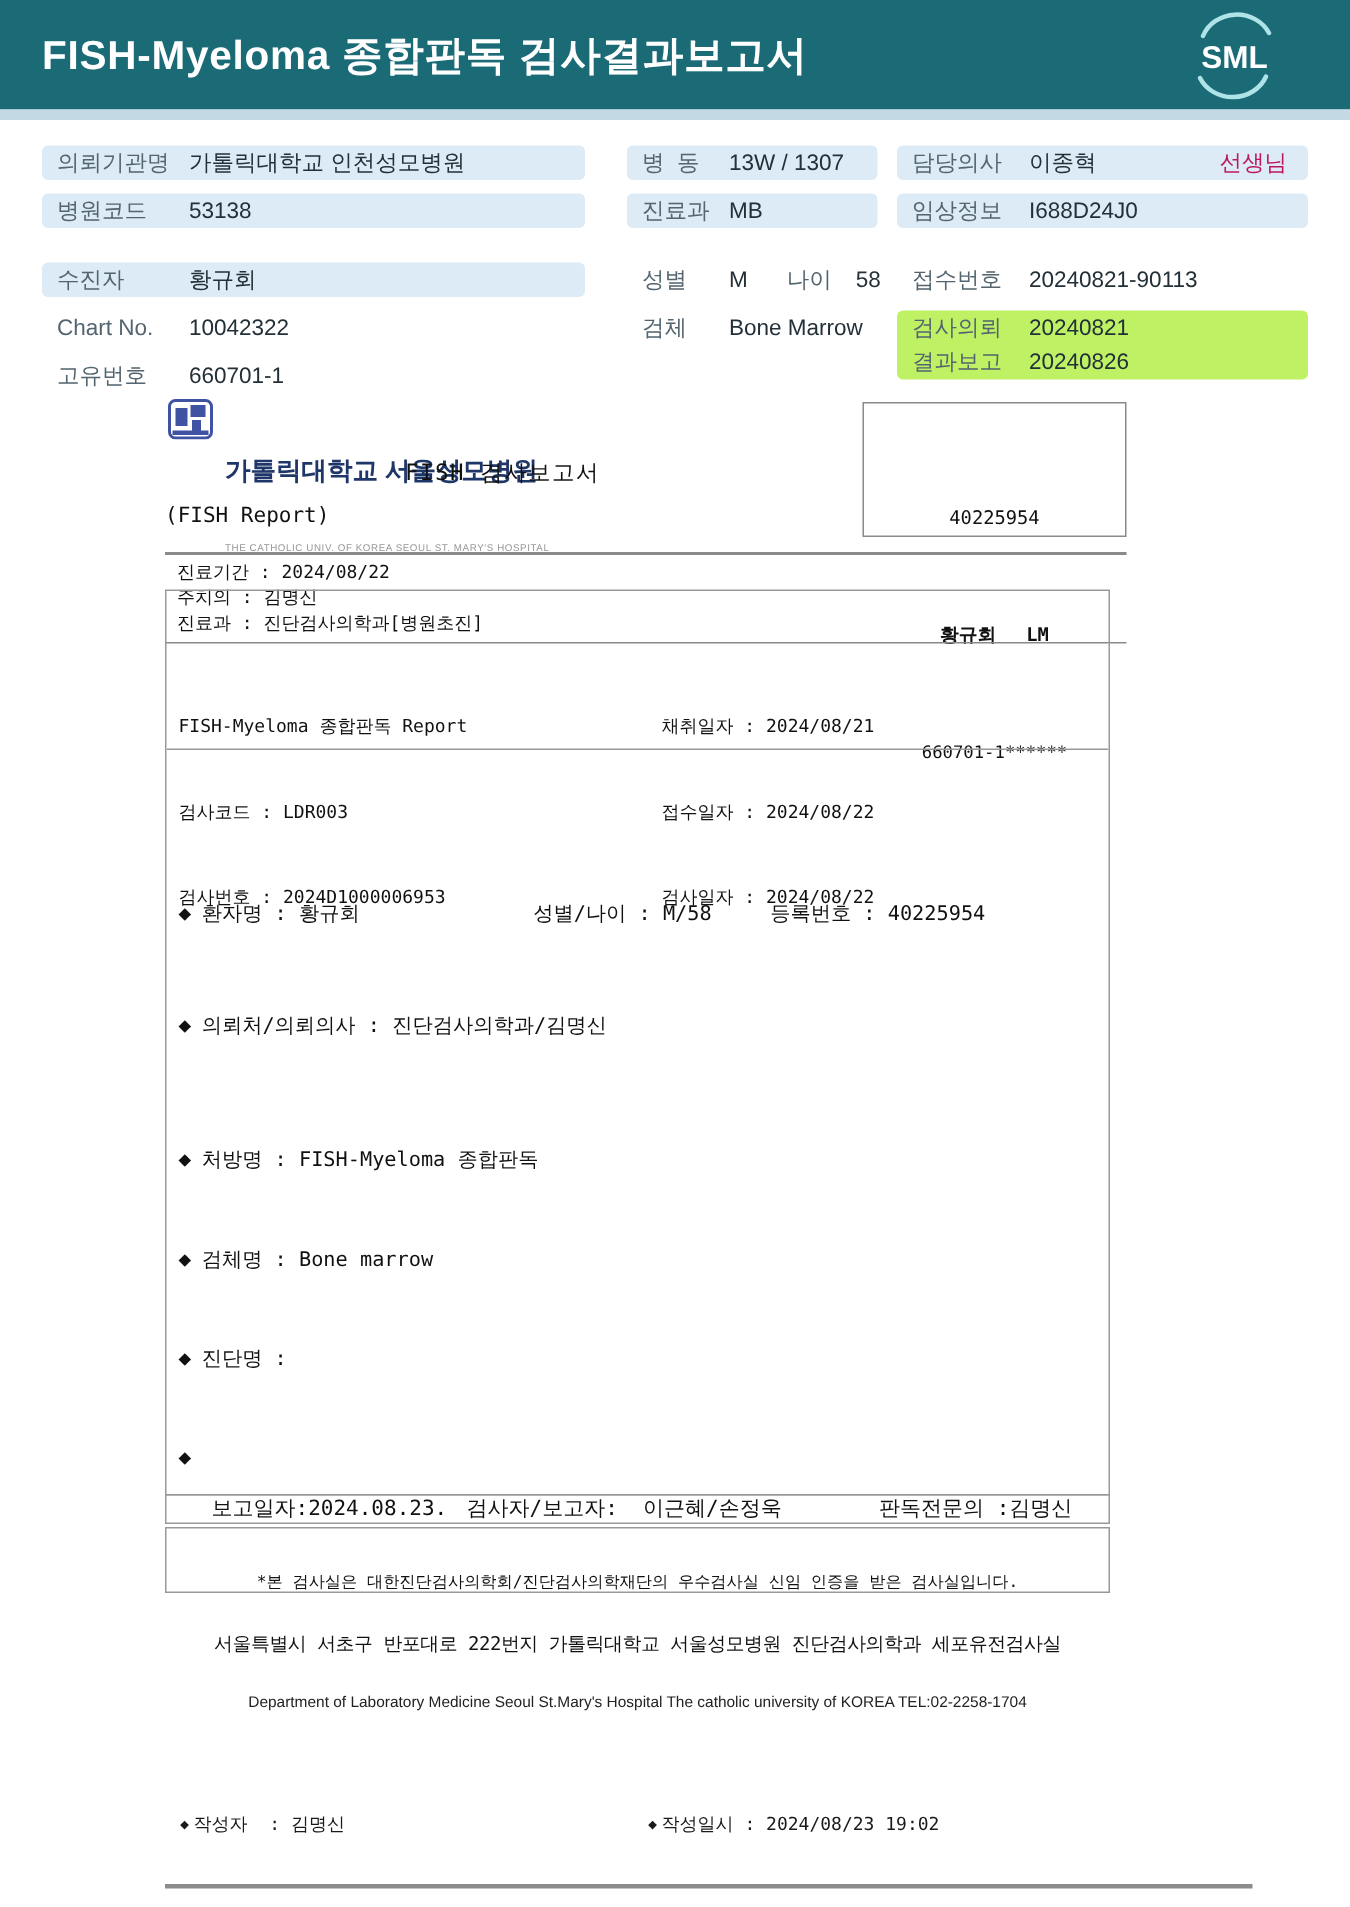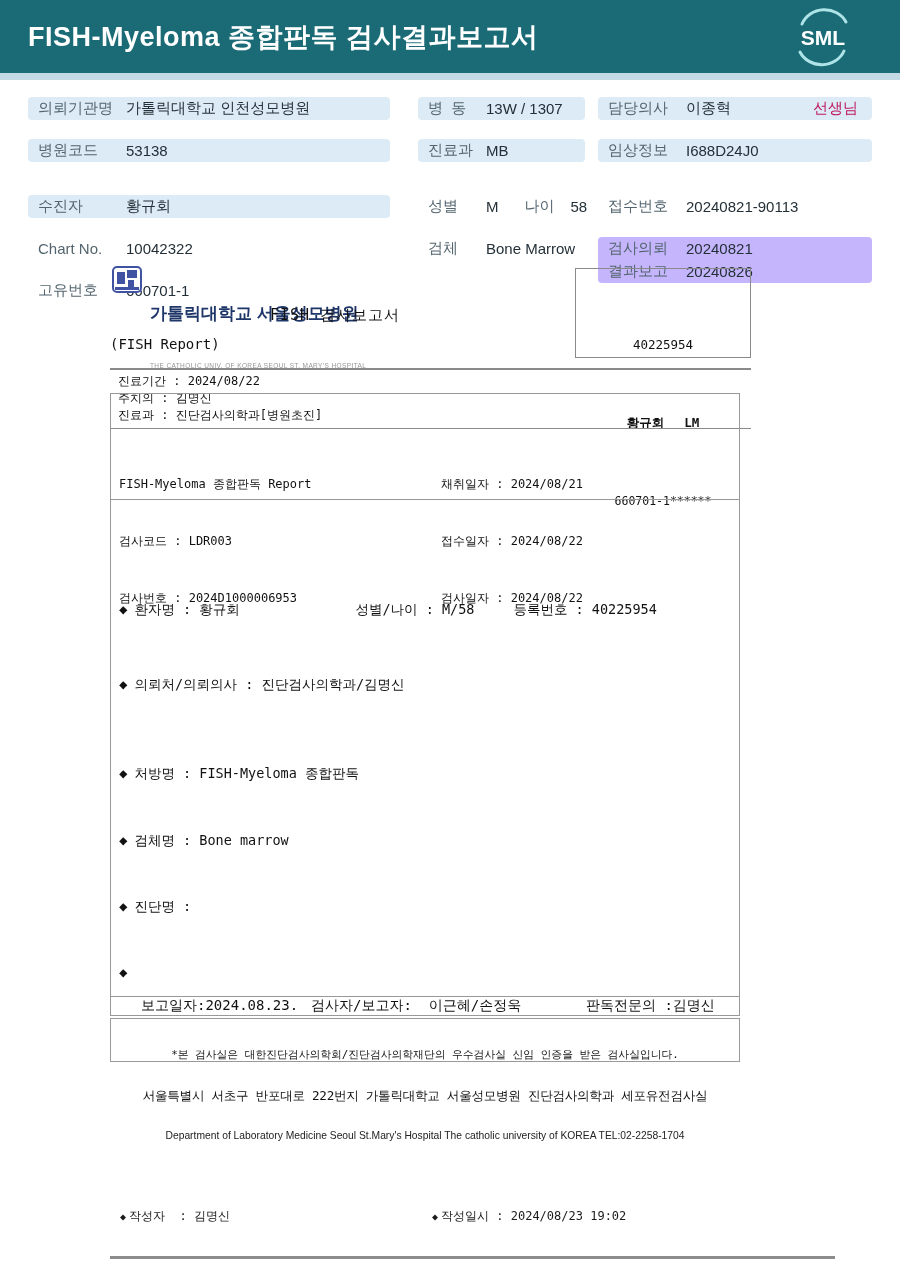--- a/index.html
+++ b/index.html
@@ -12,24 +12,24 @@
                 color:#ffffff;letter-spacing:.5px;white-space:pre;}
   .sml{position:absolute;right:42px;top:6px;width:70px;height:62px;}
   .substrip{position:absolute;left:0;top:73px;width:900px;height:7px;background:#c3d9e3;}
 
   
   .info{position:absolute;left:0;top:97px;width:900px;height:145px;font-size:15px;}
   .icol{position:absolute;top:0;}
   .icol1{left:28px;width:362px;}
   .icol2{left:418px;width:167px;}
   .icol3{left:598px;width:274px;}
-  .irow{height:23px;margin-bottom:19px;display:flex;align-items:center;
+  .irow{height:23px;margin-bottom:9px;display:flex;align-items:center;
         border-radius:4px;padding:0 10px;box-sizing:border-box;white-space:pre;}
   .bgrow{background:#dcebf5;}
-  .bgblock{background:#c4b5fd;border-radius:4px;}
+  .bgblock{background:#bef264;border-radius:4px;}
   .bgblock .irow{margin-bottom:0;background:transparent;}
   .ilabel{color:#54656f;flex:0 0 auto;}
   .icol1 .ilabel{width:88px;}
   .icol2 .ilabel{width:58px;}
   .icol3 .ilabel{width:78px;}
   .ivalue{color:#243038;}
   .isuffix{margin-left:auto;color:#be185d;padding-right:4px;}
   .spacer18{height:14px;}
   .inline-pair .ilabel2{color:#54656f;margin-left:26px;margin-right:16px;}
 

